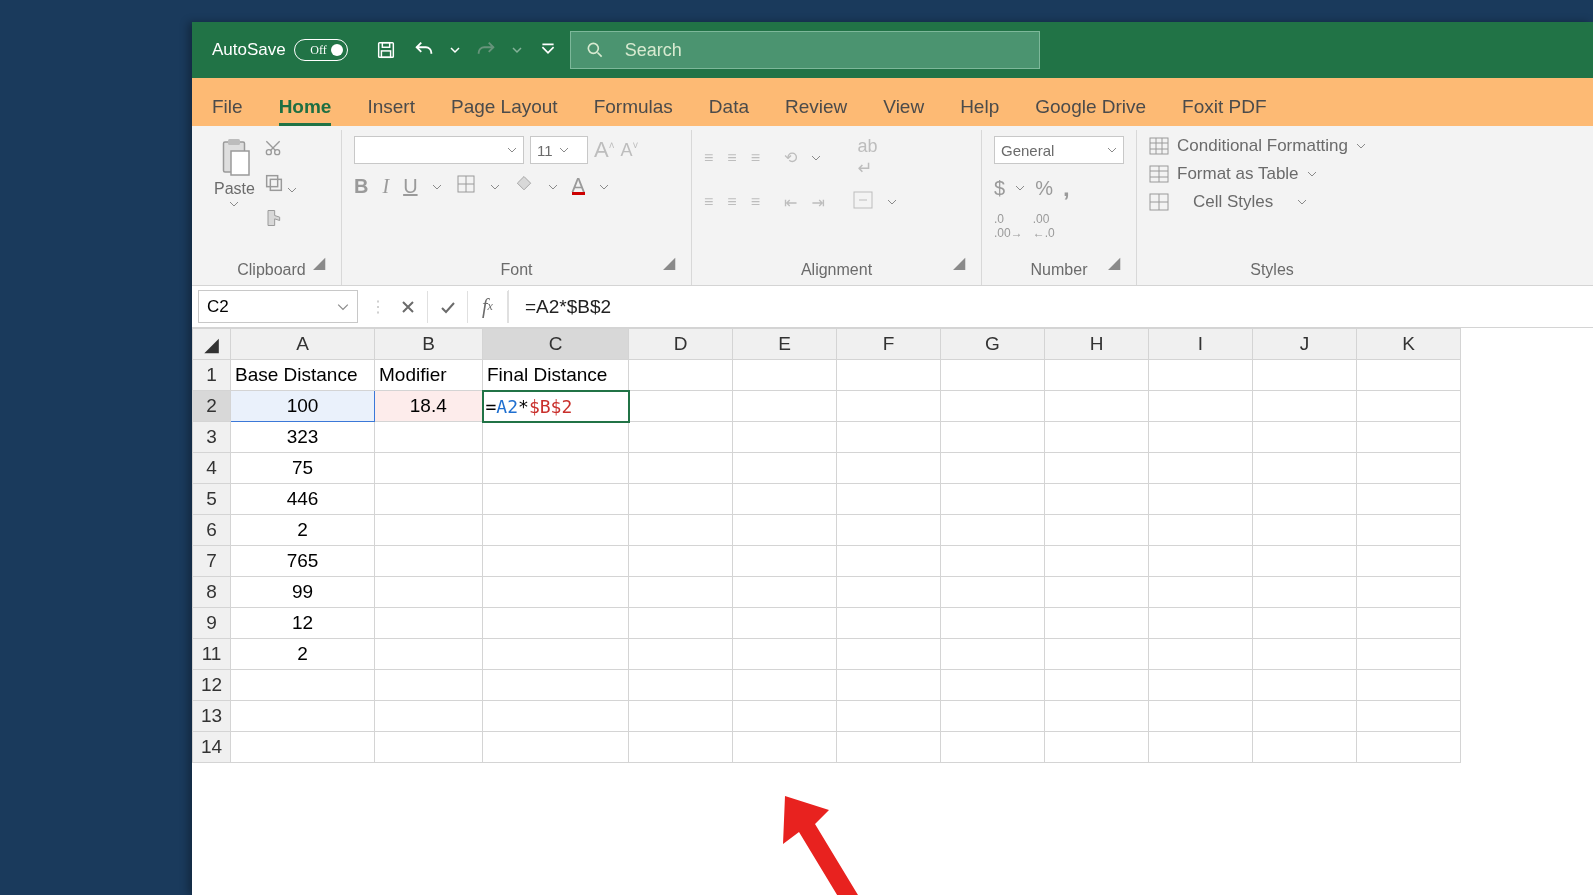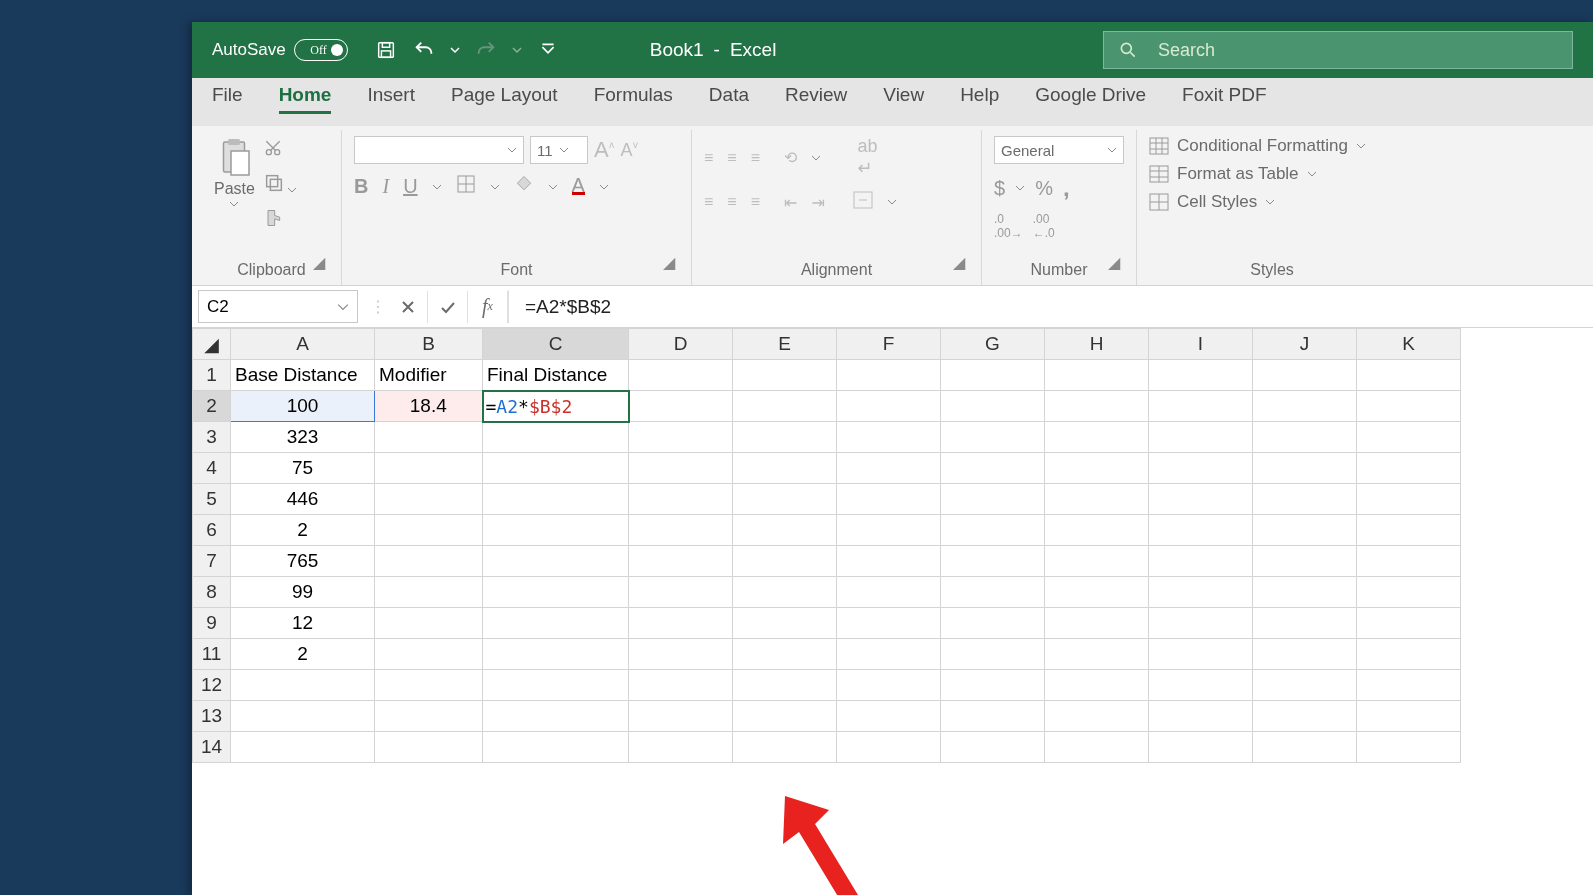--- a/index.html
+++ b/index.html
@@ -81,24 +81,24 @@
     padding: 0 14px;
     gap: 20px;
     font-size: 18px;
     color: #d8ead0;
   }
   .searchbox svg { color:#d8ead0; }
 
   
   .tabs {
     height: 48px;
-    background: #e5e5e5;
+    background: #fdba74;
     display:flex;
     align-items:flex-end;
-    padding: 12px 20px;
+    padding: 0 20px;
     gap: 36px;
     border-bottom: none;
     font-size: 19px;
     color:#4b4b4b;
   }
   .tab { padding-bottom: 8px; cursor:pointer; }
   .tab.active { color:#1e6f42; font-weight:600; border-bottom: 3px solid #217346; padding-bottom:5px;margin-top:9px;}
 
   
   .ribbon {
@@ -249,25 +249,20 @@
       <span class="qat-btn" style="width:14px;opacity:.45">
         <svg width="10" height="10" viewBox="0 0 10 10">
             <path d="M1 3l4 4 4-4" stroke="currentColor" fill="none" stroke-width="1.5"></path>
           </svg>
       </span>
       <span class="qat-btn" style="margin-left:6px">
         <svg width="14" height="14" viewBox="0 0 10 10">
             <path d="M1 1h8M1 3l4 4 4-4" stroke="currentColor" fill="none" stroke-width="1.2"></path>
           </svg>
       </span>
-    </div>
-    <div class="title-center">
-      <span>Book1</span>
-      <span>-</span>
-      <span>Excel</span>
     </div>
     <div class="searchbox">
       <svg width="20" height="20" viewBox="0 0 24 24" fill="none" stroke="currentColor" stroke-width="2">
           <circle cx="10" cy="10" r="6"></circle>
           <path d="M20 20l-5-5"></path>
         </svg>
       <span>Search</span>
     </div>
   </div>
 
@@ -447,21 +442,21 @@
         <div style="display:flex;align-items:center;gap:8px">
           <svg width="20" height="18" viewBox="0 0 20 18" stroke="#9a9a9a" fill="none">
               <rect x="1" y="1" width="18" height="16"></rect>
               <path d="M1 6h18M1 12h18M10 1v16"></path>
             </svg>
           <span>Format as Table</span>
           <svg width="10" height="8" viewBox="0 0 10 8">
               <path d="M1 2l4 4 4-4" stroke="#8a8a8a" fill="none"></path>
             </svg>
         </div>
-        <div style="display:flex;align-items:center;gap:8px">
+        <div style="display:flex;align-items:center;gap:24px">
           <svg width="20" height="18" viewBox="0 0 20 18" stroke="#9a9a9a" fill="none">
               <rect x="1" y="1" width="18" height="16"></rect>
               <path d="M10 1v16M1 9h18"></path>
             </svg>
           <span>Cell Styles</span>
           <svg width="10" height="8" viewBox="0 0 10 8">
               <path d="M1 2l4 4 4-4" stroke="#8a8a8a" fill="none"></path>
             </svg>
         </div>
       </div>

